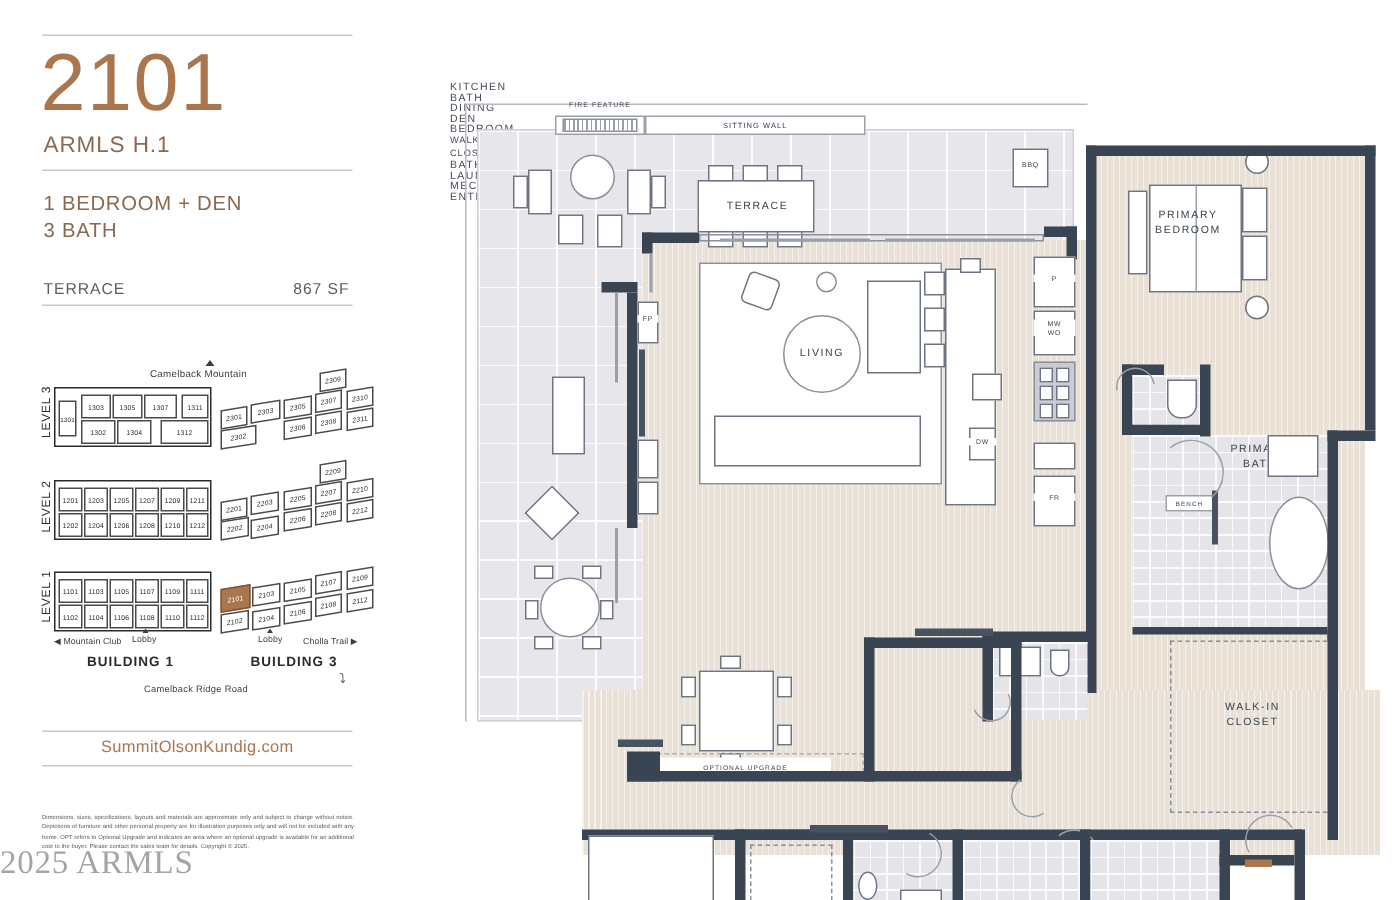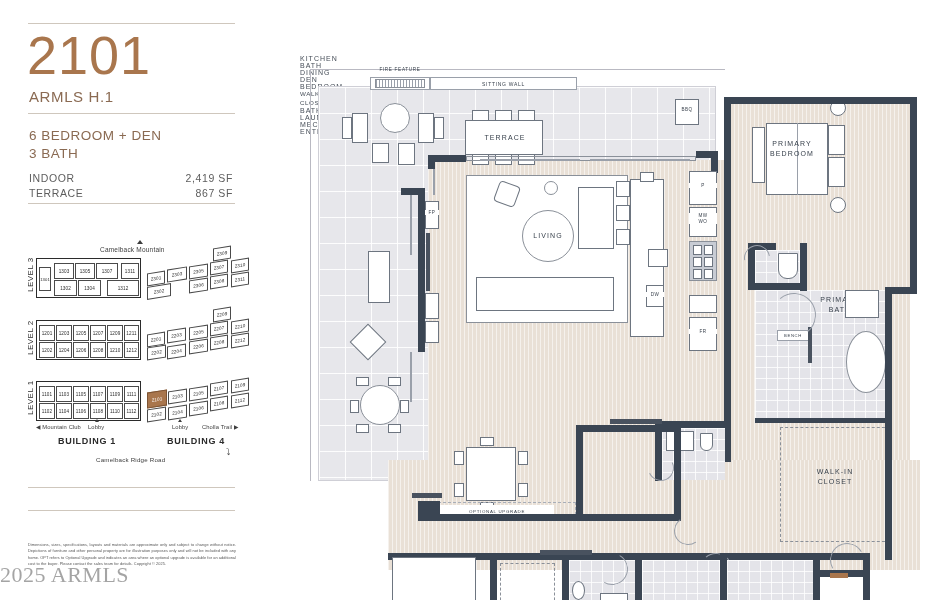--- a/index.html
+++ b/index.html
@@ -230,27 +230,23 @@
 <div id="page">
 
 
   <div id="left-panel">
 
     <div class="rule" id="rule-top"></div>
     <div id="unit-number">2101</div>
     <div id="plan-code">ARMLS H.1</div>
     <div class="rule" id="rule-mid"></div>
 
-    <div id="bed-line">6 BEDROOM + DEN</div>
+    <div id="bed-line">1 BEDROOM + DEN</div>
     <div id="bath-line">3 BATH</div>
 
-    <div class="area-row" id="area-indoor">
-      <span>INDOOR</span>
-      <span>2,419 SF</span>
-    </div>
     <div class="area-row" id="area-outdoor">
       <span>TERRACE</span>
       <span>867 SF</span>
     </div>
     <div class="rule" id="rule-bot"></div>
 
     <div id="camelback-caret"></div>
     <div id="camelback-label">Camelback Mountain</div>
 
     <div class="level-label" id="lvl3-label">LEVEL 3</div>
@@ -345,25 +341,26 @@
     </div>
 
     <div class="foot-note" id="mt-club">◀ Mountain Club</div>
     <div class="lobby-caret" id="lobby1-caret"></div>
     <div class="foot-note" id="lobby1">Lobby</div>
     <div class="lobby-caret" id="lobby2-caret"></div>
     <div class="foot-note" id="lobby2">Lobby</div>
     <div class="foot-note" id="cholla">Cholla Trail ▶</div>
 
     <div class="bldg-title" id="bldg1-title">BUILDING 1</div>
-    <div class="bldg-title" id="bldg2-title">BUILDING 4</div>
+    <div class="bldg-title" id="bldg2-title">BUILDING 3</div>
     <div id="road-label">Camelback Ridge Road</div>
     <div id="compass">⤵</div>
 
     <div class="rule" id="rule-url-top"></div>
+    <div id="site-url">SummitOlsonKundig.com</div>
     <div class="rule" id="rule-url-bot"></div>
 
 
     <div id="disclaimer">Dimensions, sizes, specifications, layouts and materials are approximate only and subject to change without notice. Depictions of furniture and other personal property are for illustration purposes only and will not be included with any home. OPT refers to Optional Upgrade and indicates an area where an optional upgrade is available for an additional cost to the buyer. Please contact the sales team for details. Copyright © 2025.</div>
     <div id="watermark">2025 ARMLS</div>
   </div>
 
   <div id="plan">
 
     <div id="terrace-outline"></div>

